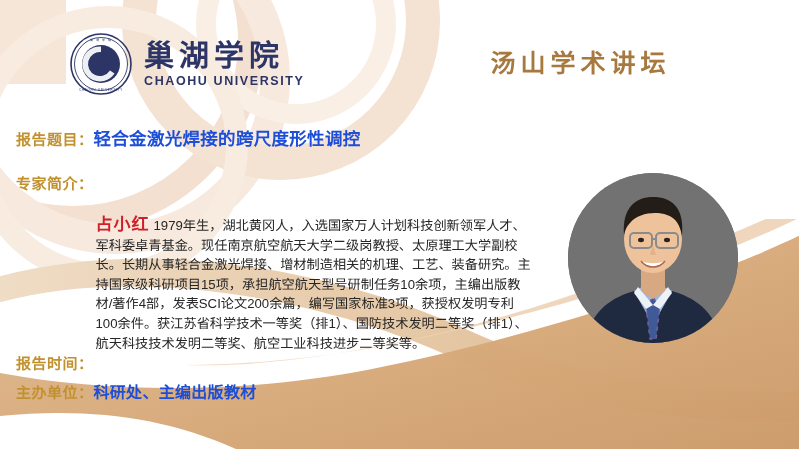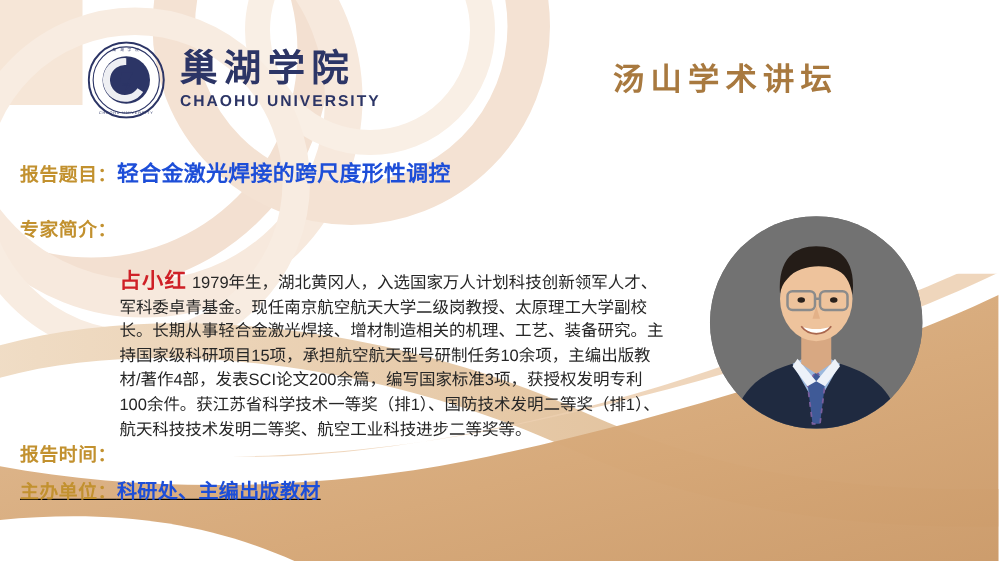--- a/index.html
+++ b/index.html
@@ -169,21 +169,21 @@
   .bio-text {
     color: #262626;
     font-size: 13.2px;
     line-height: 19.6px;
     text-align: justify;
     letter-spacing: 0;
   }
 
   #row-time  { left: 16px; top: 292px; align-items: baseline; margin-top: 45px; }
   #row-place { left: 16px; top: 328px; align-items: baseline; }
-  #row-host  { left: 16px; top: 364px; align-items: baseline; text-decoration: underline; }
+  #row-host  { left: 16px; top: 364px; align-items: baseline; }
   #row-time .value-strong,
   #row-place .value-strong,
   #row-host .value-strong { font-size: 16px; }
 
   
   .portrait {
     position: absolute;
     left: 568px; top: 158px;
     width: 170px; height: 170px;
     border-radius: 50%;

